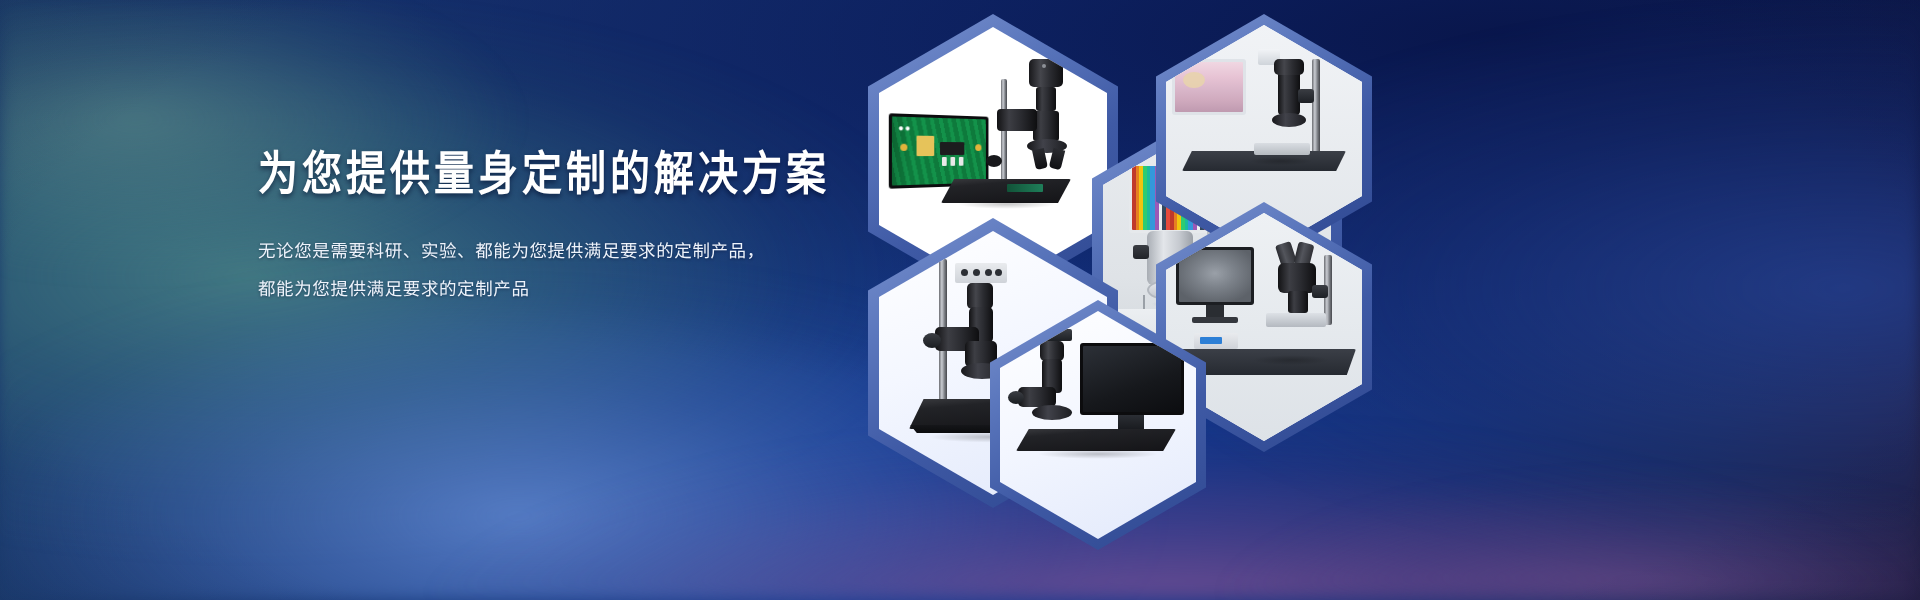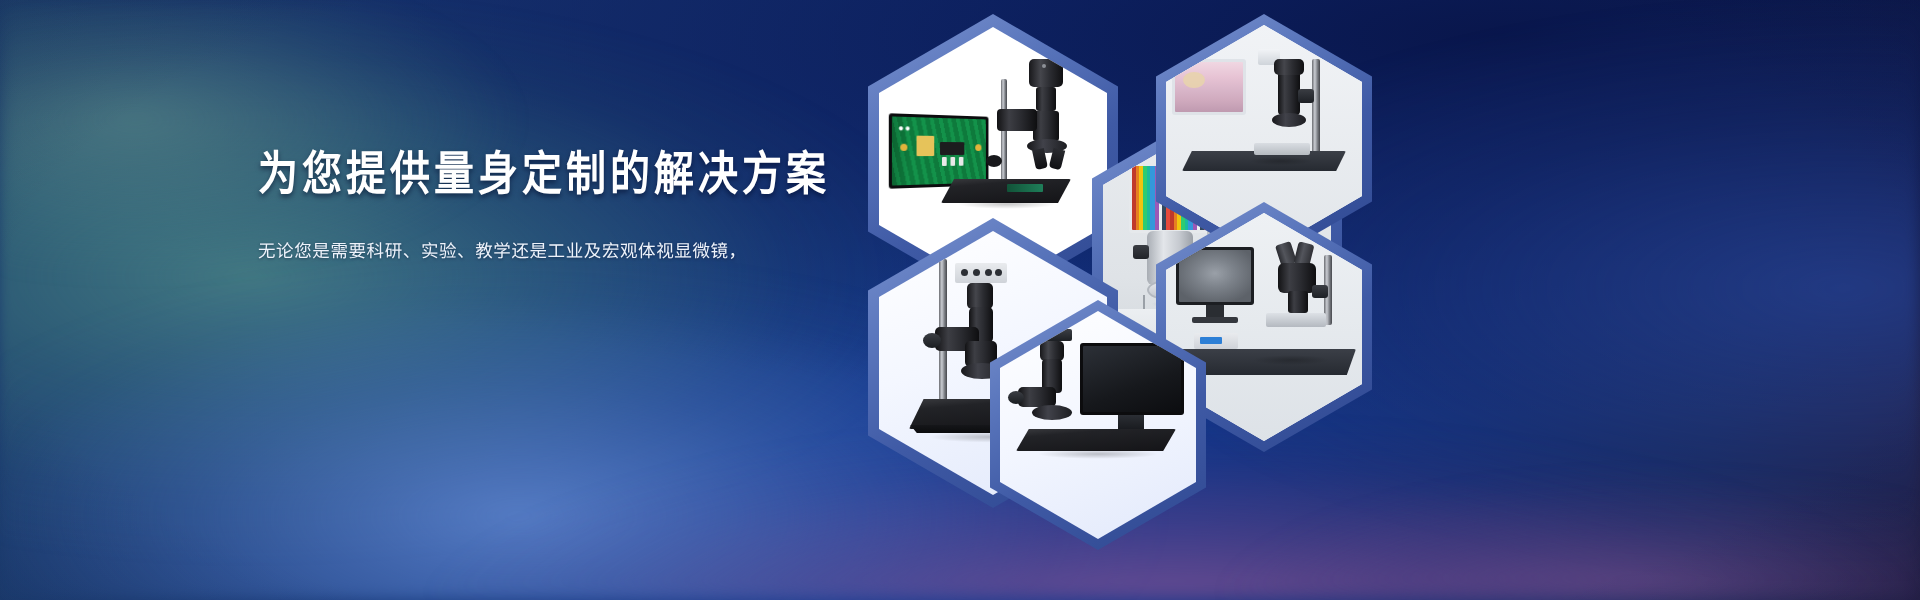--- a/index.html
+++ b/index.html
@@ -161,21 +161,22 @@
   <div class="bg-layer bg-green"></div>
   <div class="bg-layer bg-green2"></div>
   <div class="bg-layer bg-lightblue"></div>
   <div class="bg-layer bg-magenta"></div>
   <div class="bg-layer bg-magenta2"></div>
   <div class="bg-layer bg-vign"></div>
 
   <div class="copy">
     <div class="headline">为您提供量身定制的解决方案</div>
     <div class="sub">
-      <div>无论您是需要科研、实验、教学还是工业及宏观体视显微镜，</div>
+      <div>无论您是需要科研、实验、都能为您提供满足要求的定制产品，</div>
+      <div>都能为您提供满足要求的定制产品</div>
     </div>
   </div>
 
   <div class="hexwrap">
 
     <div class="hex frame" style="left:48px;top:14px;width:250px;height:290px;">
       <div class="hex inner" style="left:11px;top:13px;width:228px;height:264px;">
         <div class="photo">
           <div class="monitor" style="left:10px;top:88px;width:104px;height:72px;transform:perspective(320px) rotateY(17deg);">
             <div class="screen screen-pcb">

